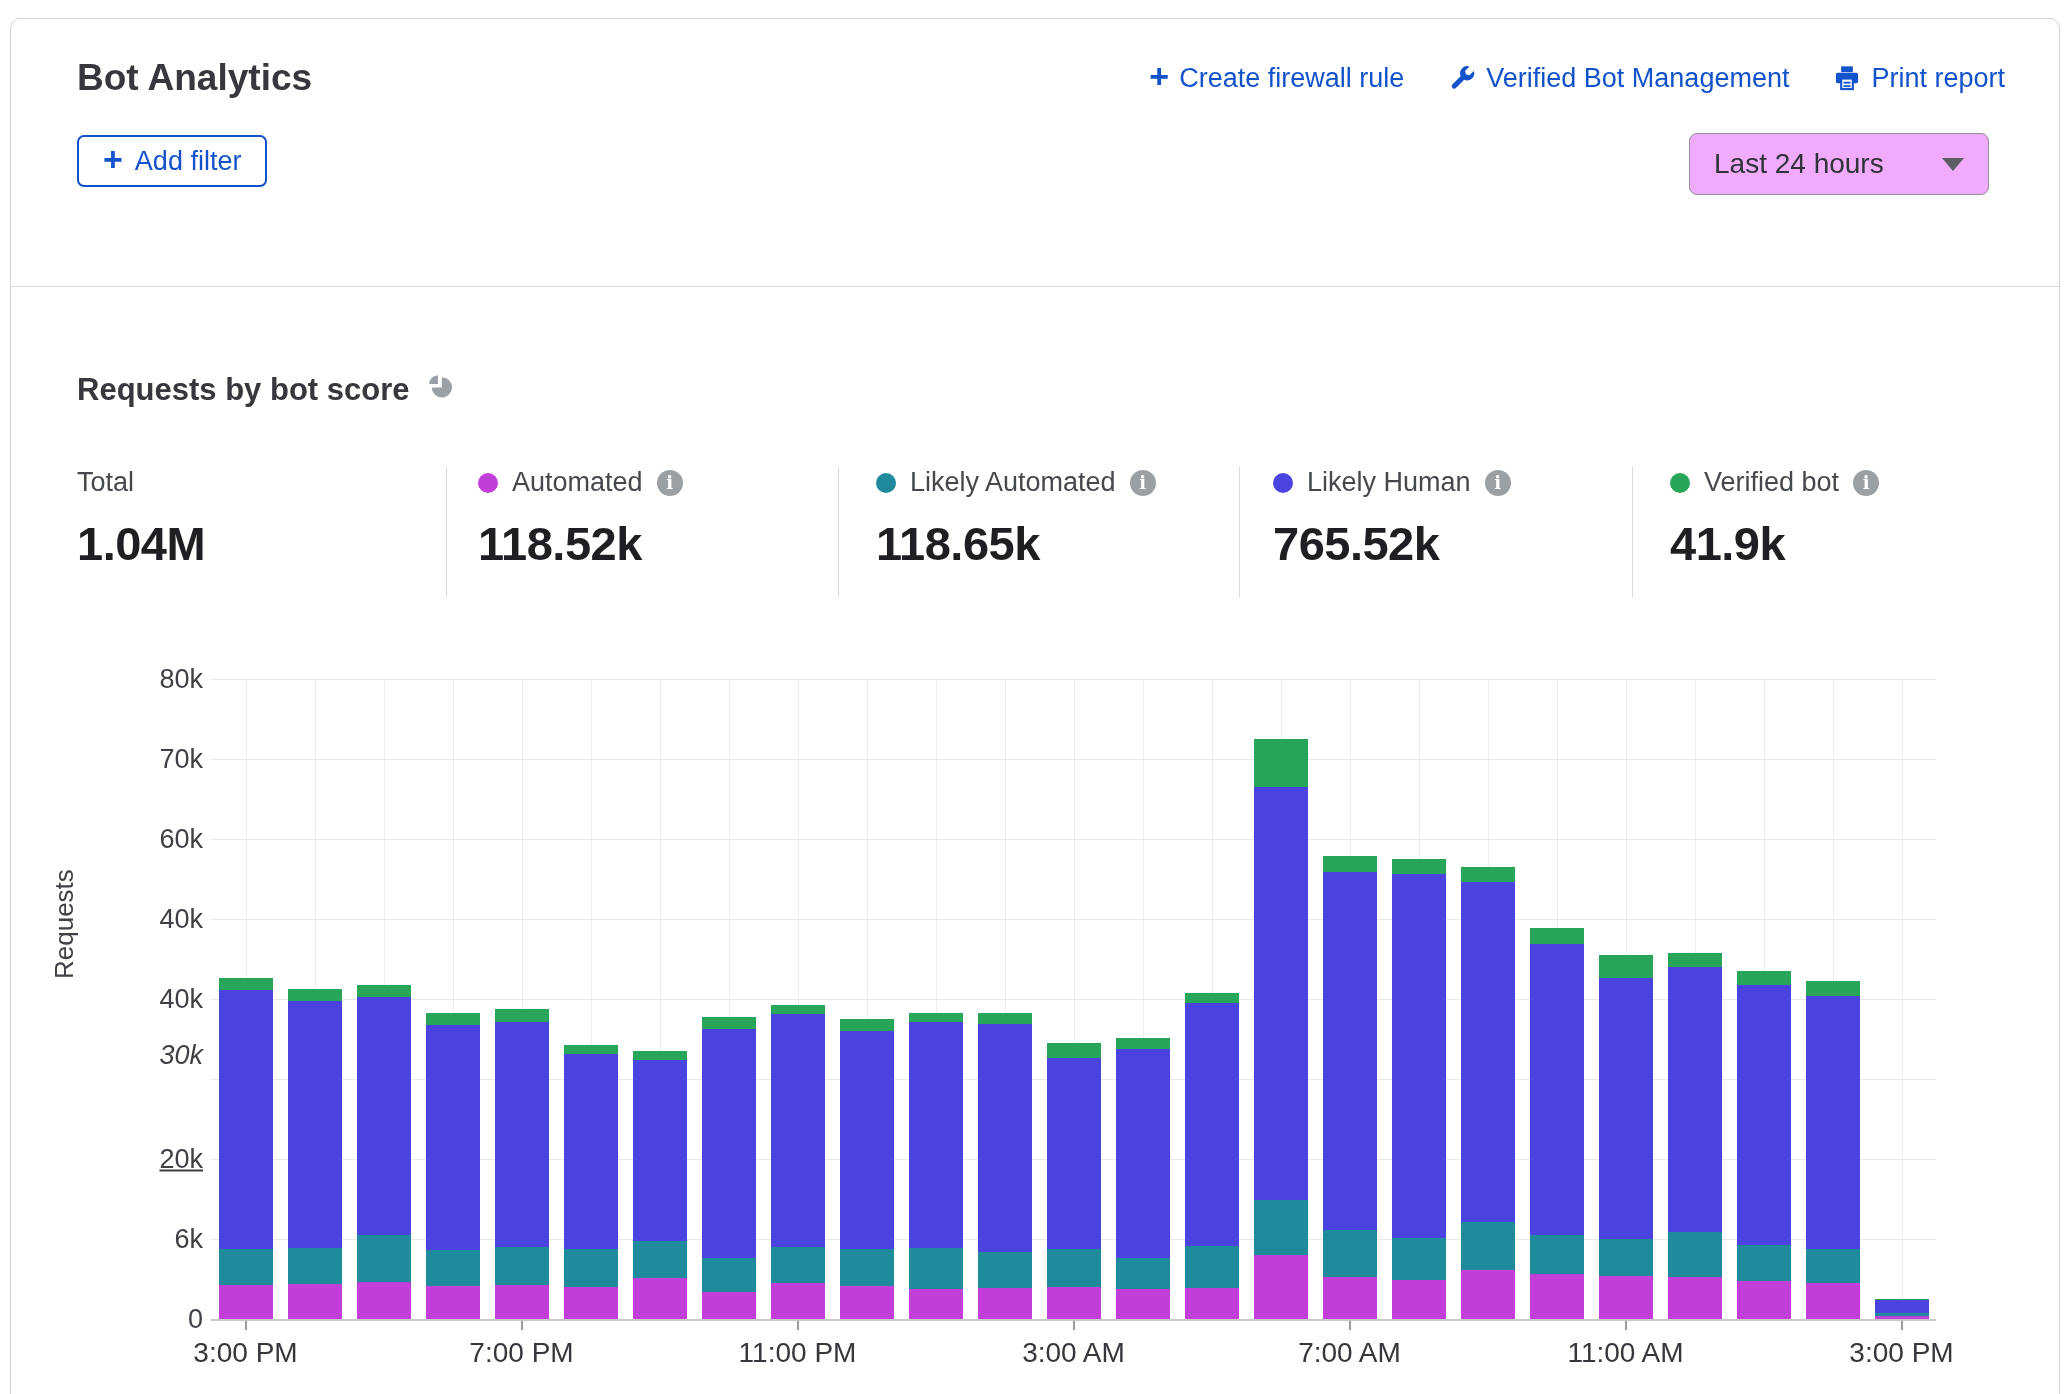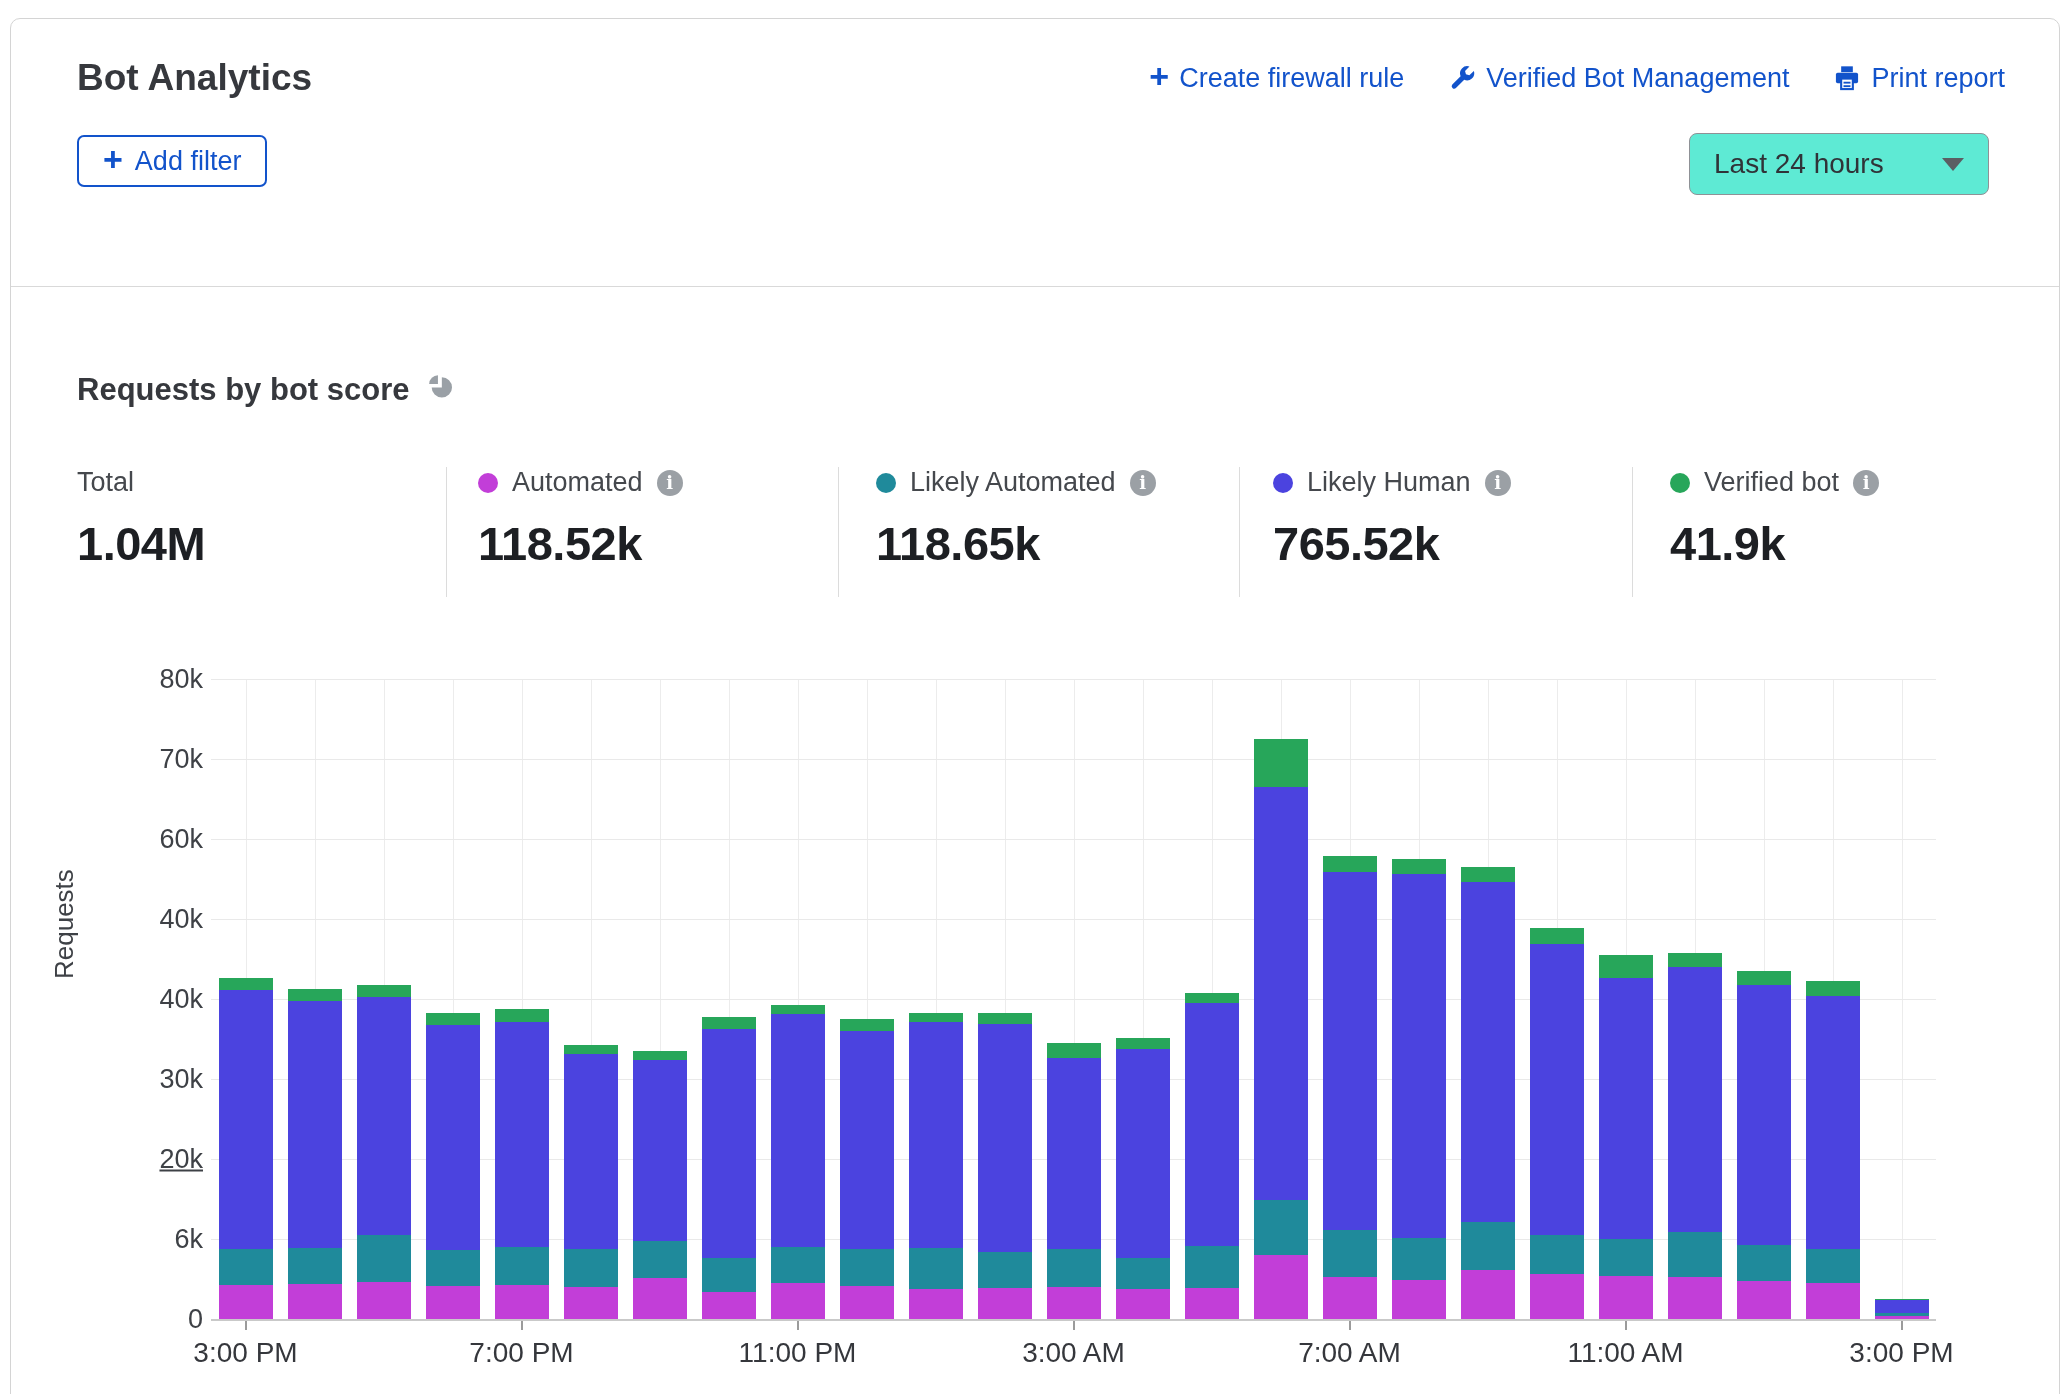--- a/index.html
+++ b/index.html
@@ -13,21 +13,21 @@
   
   .page-title{position:absolute;left:66px;top:38px;font-size:37px;font-weight:700;color:#36383d;}
   .actions{position:absolute;right:54px;top:42px;display:flex;gap:44px;align-items:center;}
   .action-link{display:flex;align-items:center;gap:10px;color:#1253cb;font-size:27px;cursor:pointer;}
   .action-link svg{display:block;}
   .btn-add-filter{position:absolute;left:66px;top:116px;height:52px;display:inline-flex;align-items:center;gap:12px;
         padding:0 24px;border:2px solid #1253cb;border-radius:7px;background:#fff;color:#1253cb;
         font-size:27px;cursor:pointer;}
   .plus-glyph{font-size:34px;font-weight:700;line-height:1;position:relative;top:-2px;}
   .select-box{position:absolute;right:70px;top:114px;width:300px;height:62px;border:1px solid #8f9196;
-        border-radius:8px;background:#5eead4;display:flex;align-items:center;justify-content:space-between;
+        border-radius:8px;background:#f0abfc;display:flex;align-items:center;justify-content:space-between;
         padding:0 24px;font-size:28px;color:#303338;cursor:pointer;box-sizing:border-box;}
   .caret{width:0;height:0;border-left:11px solid transparent;border-right:11px solid transparent;
         border-top:13px solid #5b5e63;}
 
   
   .section-title{position:absolute;left:66px;top:352px;font-size:31px;font-weight:700;color:#36383d;
         display:flex;align-items:center;gap:16px;}
 
   
   .stat-col{position:absolute;top:448px;}
@@ -157,21 +157,21 @@
     </div>
 
     <div id="chart">
       <div id="ylab">Requests</div>
       <div id="yticks">
           <div class="ytick" style="top: 40px;">80k</div>
           <div class="ytick" style="top: 120px;">70k</div>
           <div class="ytick" style="top: 200px;">60k</div>
           <div class="ytick" style="top: 280px;">40k</div>
           <div class="ytick" style="top: 360px;">40k</div>
-          <div class="ytick" style="top: 440px;">30k</div>
+          <div class="ytick" style="top: 416px; font-style: italic;">30k</div>
           <div class="ytick" style="top: 520px; text-decoration: underline;">20k</div>
           <div class="ytick" style="top: 600px;">6k</div>
           <div class="ytick" style="top: 680px;">0</div>
         </div>
       <div id="plot">
         <div id="gridv">
             <div class="gridline-v" style="left: 34.5px;"></div>
             <div class="gridline-v" style="left: 103.5px;"></div>
             <div class="gridline-v" style="left: 172.5px;"></div>
             <div class="gridline-v" style="left: 241.5px;"></div>

